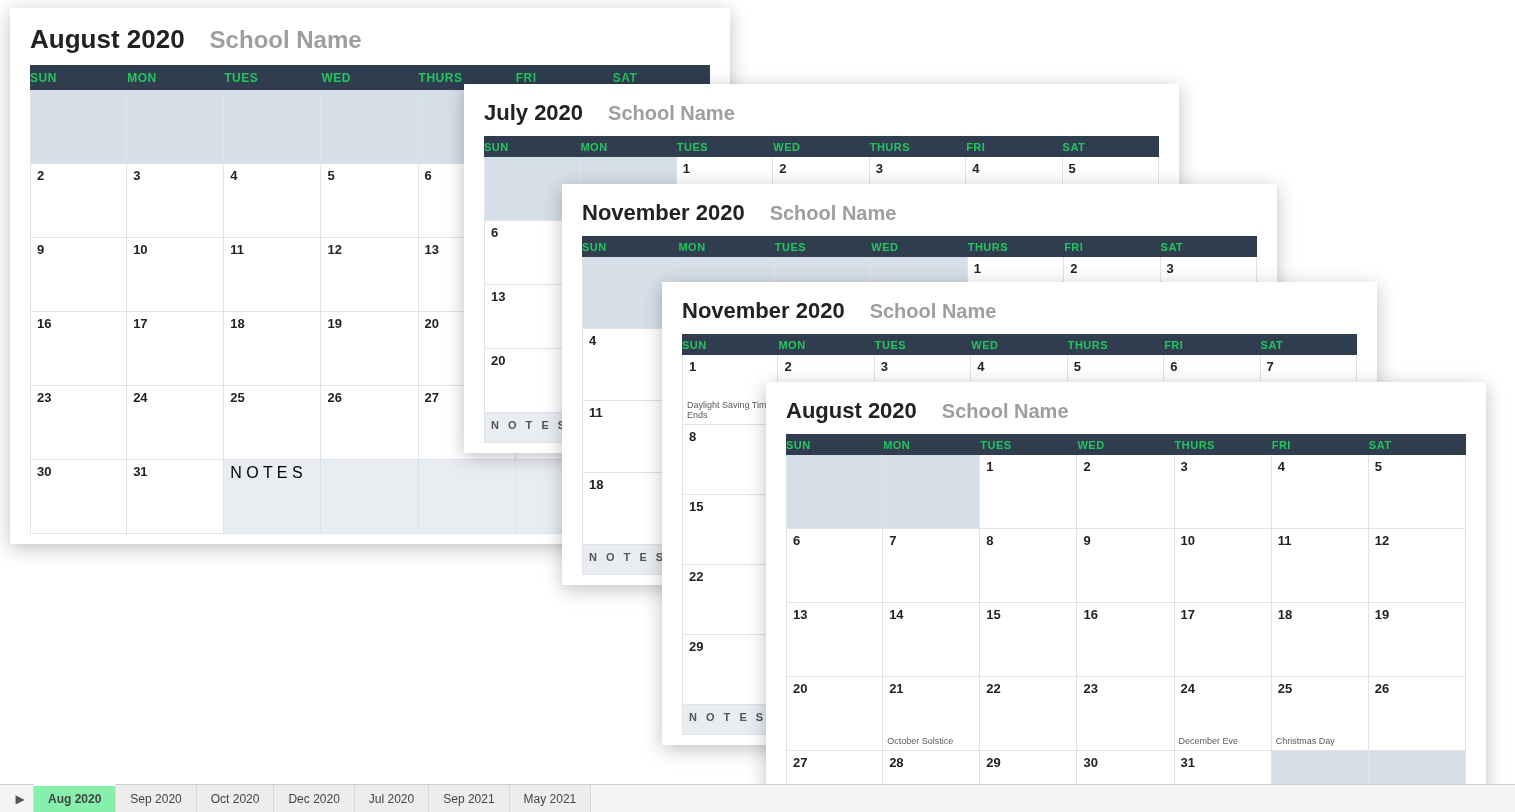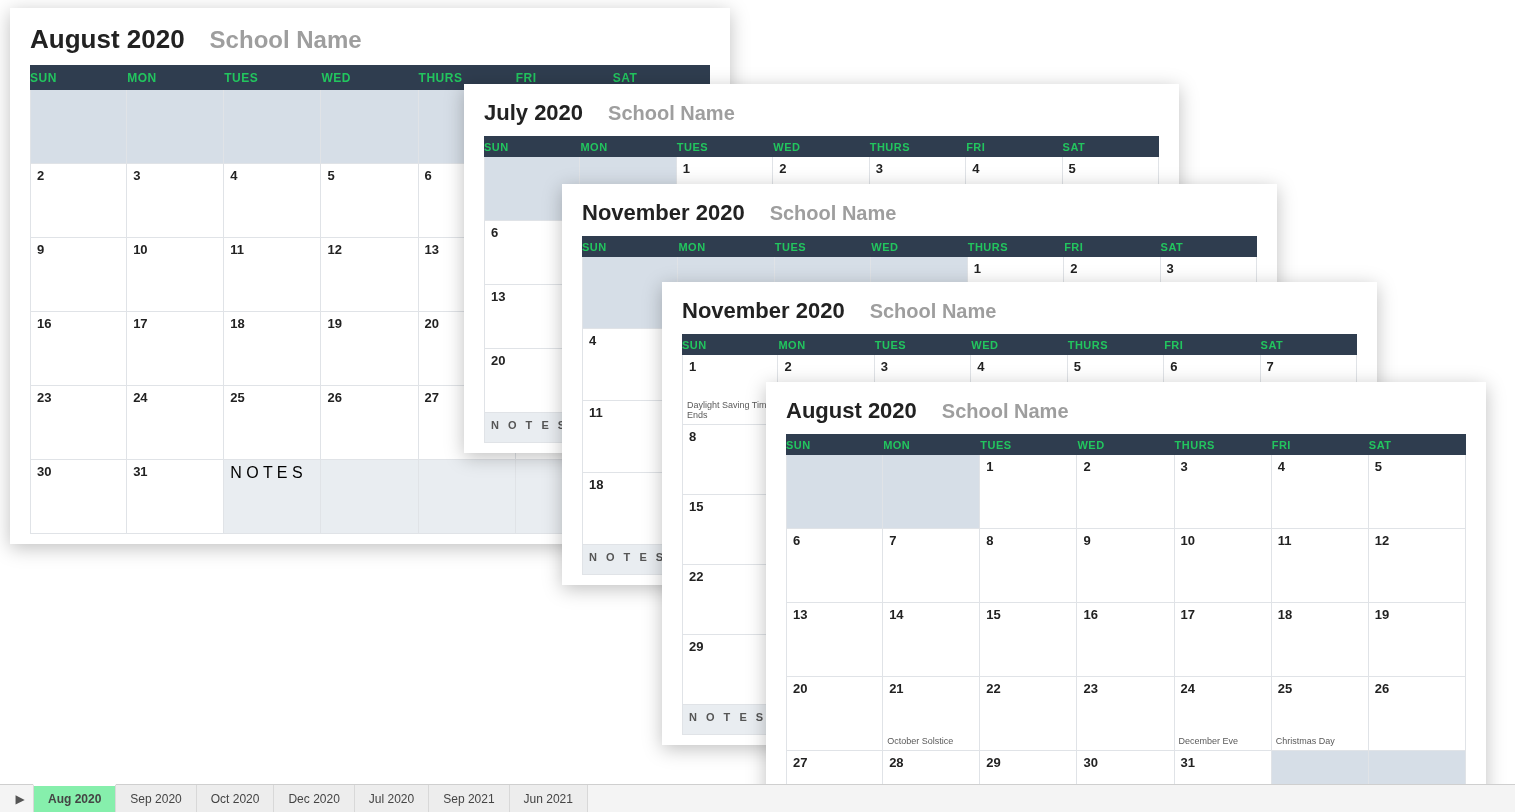--- a/index.html
+++ b/index.html
@@ -700,14 +700,14 @@
 </div>
 
 <div class="tabstrip">
   <div class="nav">▶</div>
 <div class="tab active">Aug 2020</div>
     <div class="tab">Sep 2020</div>
     <div class="tab">Oct 2020</div>
     <div class="tab">Dec 2020</div>
     <div class="tab">Jul 2020</div>
     <div class="tab">Sep 2021</div>
-    <div class="tab">Jun 2021</div>
+    <div class="tab">May 2021</div>
   </div>
 
 </body></html>

